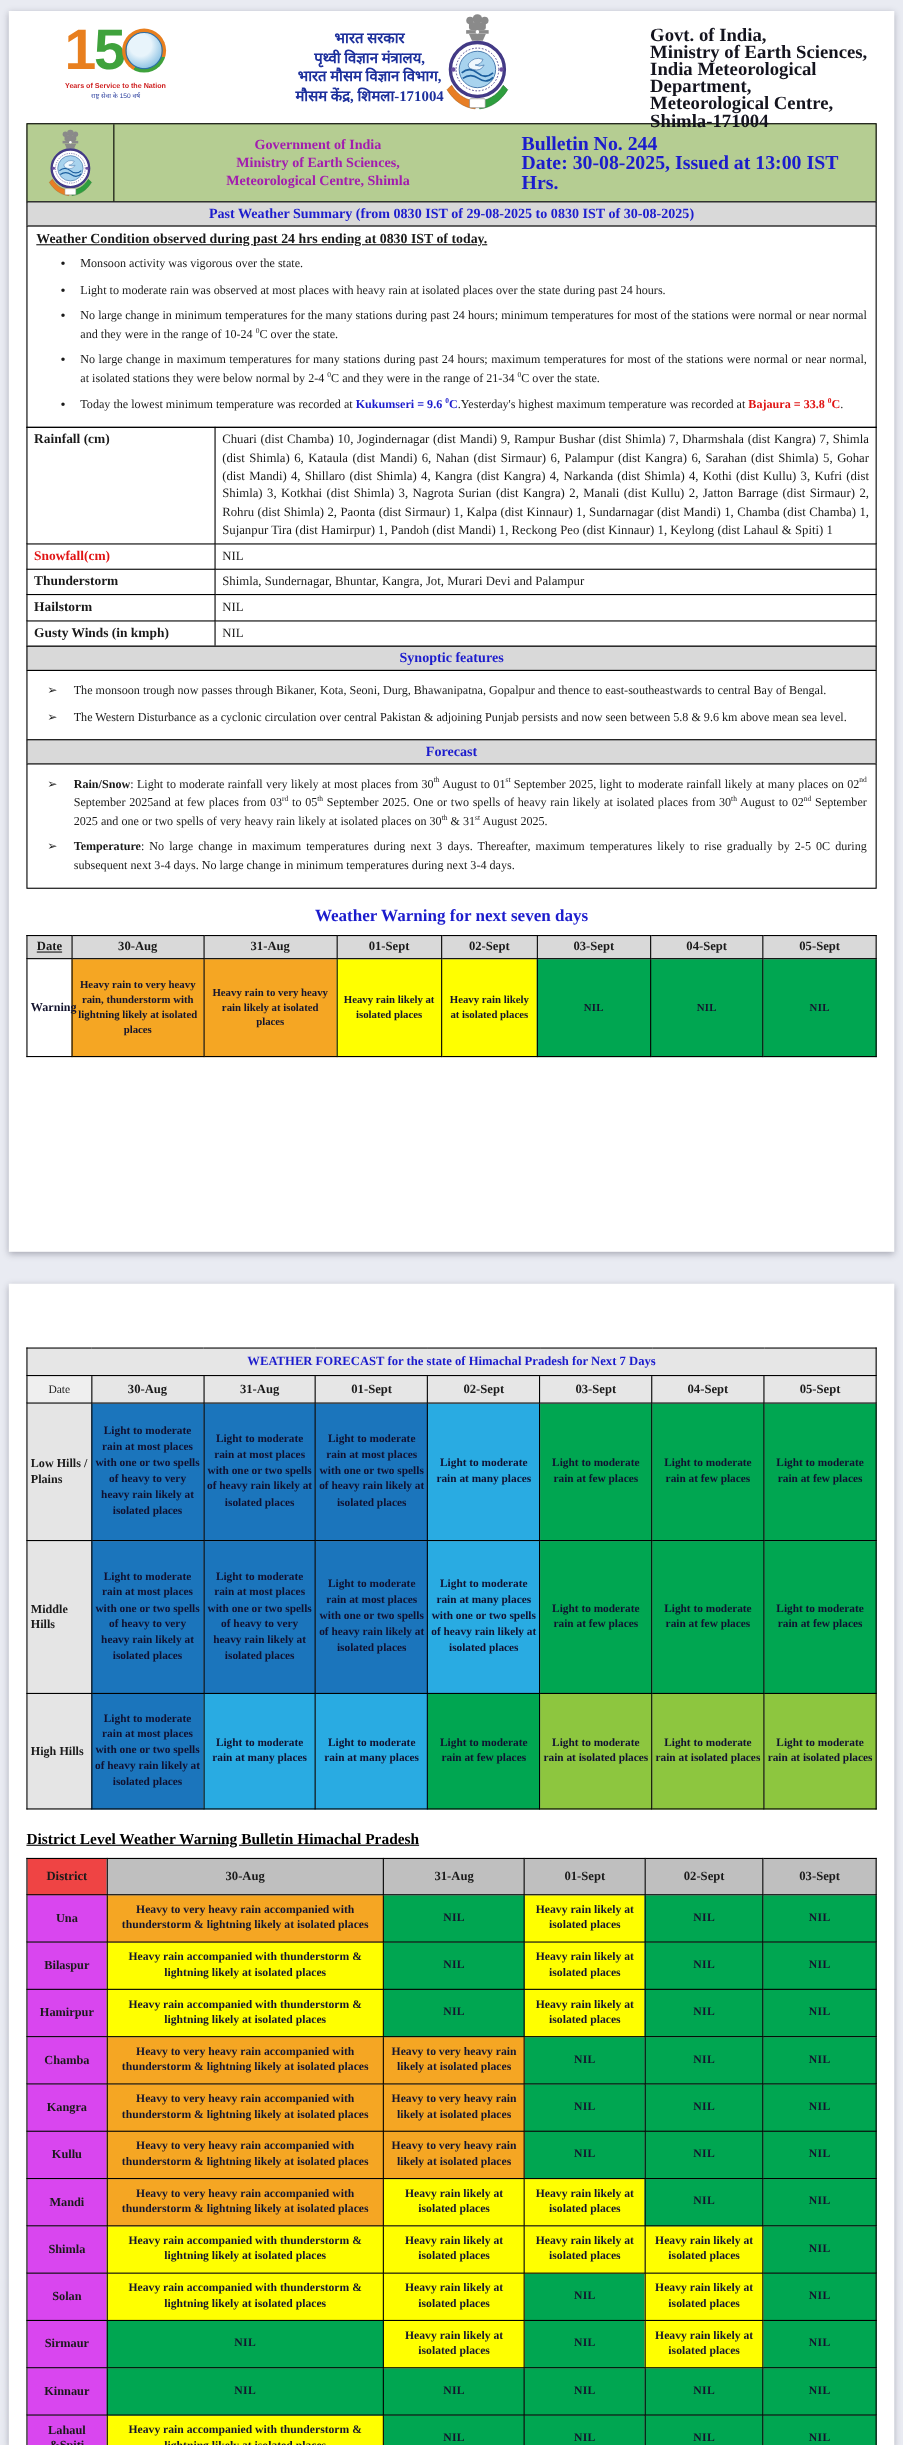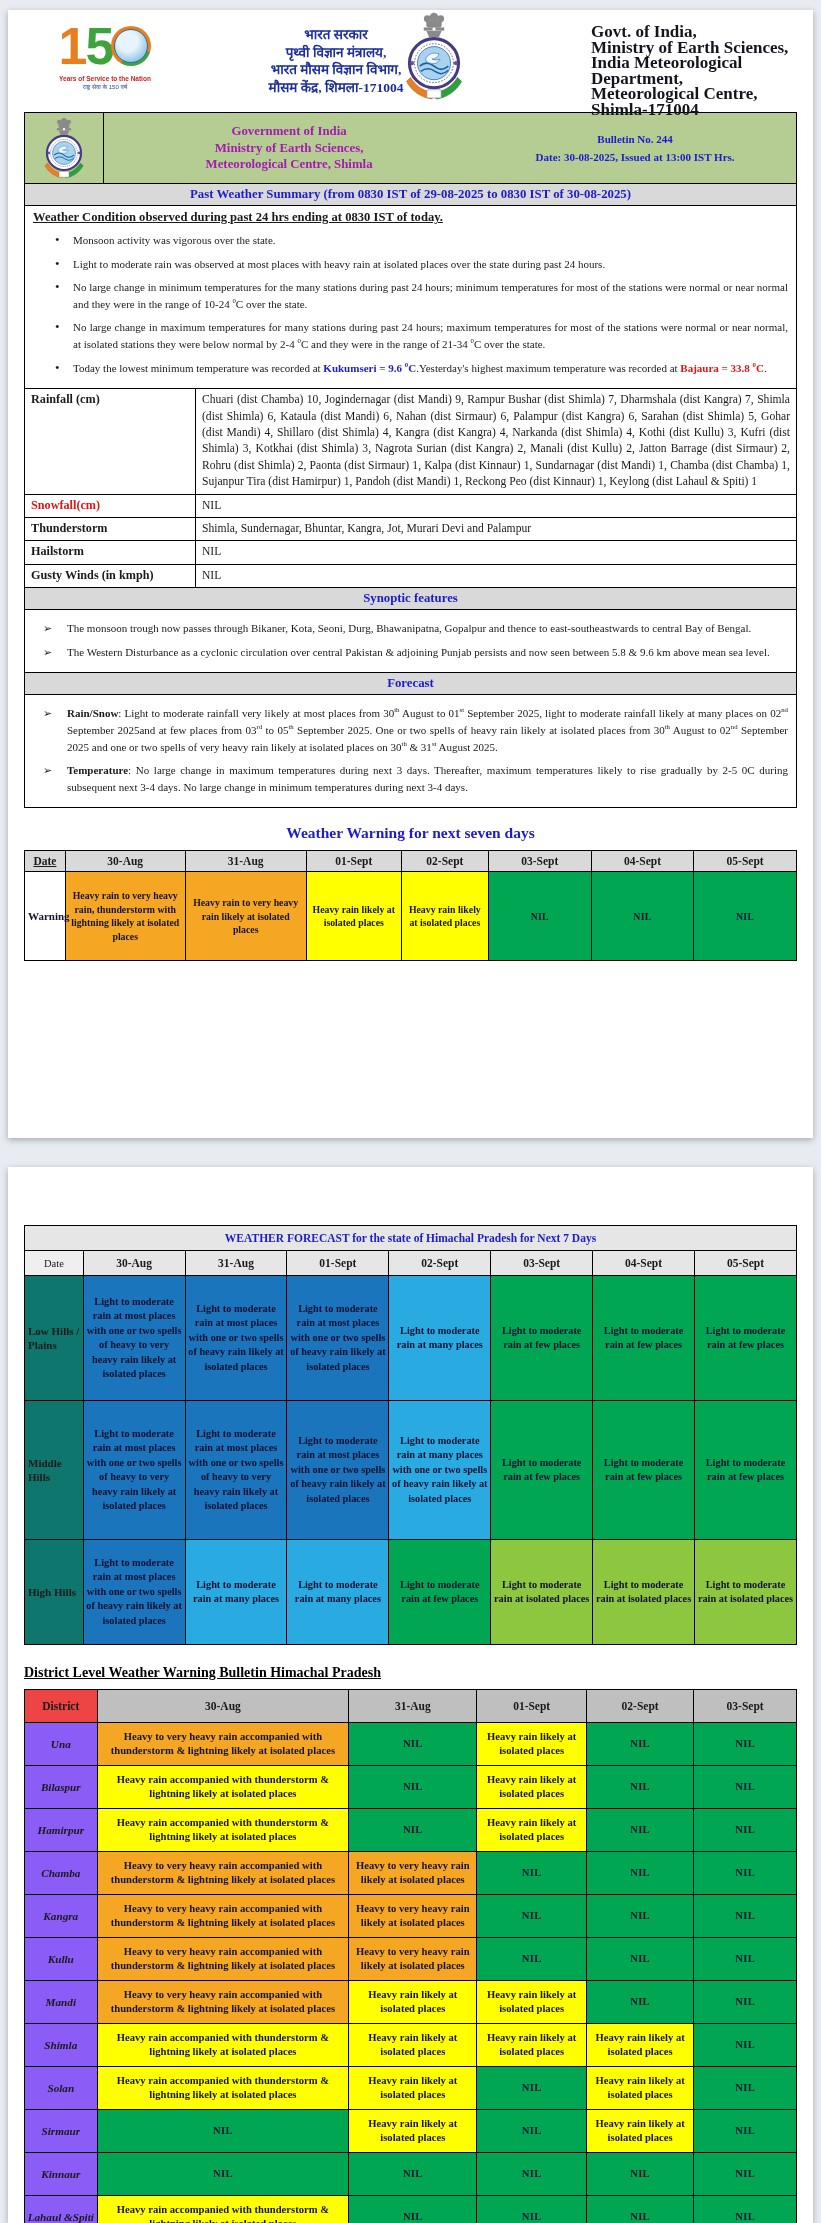--- a/index.html
+++ b/index.html
@@ -38,22 +38,22 @@
   .eng-block{position:absolute;left:563px;top:14px;width:230px;
     color:#14141e;font-weight:bold;font-family:Liberation Serif, serif;
     font-size:17px;line-height:15.5px;margin-left:20px;}
 
   
   .banner{margin:2px 16px 0;border:1.6px solid #000;background:#b5cd92;
     display:flex;align-items:stretch;height:70px;}
   .banner-logo-cell{width:78px;border-right:1.2px solid #000;display:flex;align-items:center;justify-content:center;}
   .banner-org{flex:1.15;display:flex;flex-direction:column;justify-content:center;text-align:center;
     color:#a21caf;font-weight:bold;font-size:12.8px;line-height:16.5px;}
-  .banner-right{flex:1;display:flex;flex-direction:column;justify-content:center;text-align:center;
-    color:#1c1ccd;font-weight:bold;font-size:11px;line-height:18px;}
+  .banner-right{flex:1;display:flex;flex-direction:column;justify-content:center;
+    color:#1c1ccd;font-weight:bold;font-size:18px;line-height:18px;}
 
   
   .bar{margin:-1px 16px 0;border:1.2px solid #000;background:#d9d9d9;
     text-align:center;color:#1c1ccd;font-weight:bold;font-size:12.8px;padding:3px 12px;}
   .box{margin:-1px 16px 0;border:1.2px solid #000;padding:3px 8px 5px;background:#fff;}
   .cond-head{font-weight:bold;text-decoration:underline;font-size:12.6px;margin:1px 0 2px;}
   ul.blist{margin:0;padding:0;list-style:none;}
   ul.blist li{position:relative;padding-left:40px;margin:7px 0;
     font-size:11px;line-height:16.6px;text-align:justify;}
   ul.dotlist li::before{content:"\2022";position:absolute;left:22px;top:0;font-size:13px;}
@@ -89,33 +89,33 @@
   .c-darkblue{background:#1b75bc;}
   .c-lightblue{background:#29abe2;}
   .c-lightgreen{background:#8dc63f;}
 
   
   table.ftab{margin:58px 16px 0;width:calc(100% - 32px);border-collapse:collapse;table-layout:fixed;}
   table.ftab th,table.ftab td{border:1.4px solid #000;vertical-align:middle;}
   .ftab-title{background:#cfcfcf;color:#1c1ccd;font-weight:bold;font-size:14.5px;text-align:center;padding:5px 0;}
   table.ftab thead th{background:#e6e6e6;font-weight:bold;font-size:11.5px;text-align:center;padding:6px 19px;}
   table.ftab thead th.fdate{background:#efefef;font-weight:normal;font-size:10.5px;}
-  table.ftab tbody th{background:#0f766e;font-weight:bold;font-size:11px;text-align:left;padding:2px 3px;line-height:14px;}
+  table.ftab tbody th{background:#e5e5e5;font-weight:bold;font-size:11px;text-align:left;padding:2px 3px;line-height:14px;}
   table.ftab td{font-weight:bold;font-size:10.3px;line-height:14.5px;text-align:center;padding:3px 2px;color:#101030;}
   tr.frow-low td{height:118px;}
   tr.frow-mid td{height:132px;}
   tr.frow-high td{height:98px;}
 
   
   .dtitle{margin:20px 16px 0;text-align:left;font-weight:bold;font-size:14px;text-decoration:underline;color:#000;}
   table.dtab{margin:8px 16px 0;width:calc(100% - 32px);border-collapse:collapse;table-layout:fixed;}
   table.dtab th,table.dtab td{border:1.4px solid #000;vertical-align:middle;text-align:center;}
   table.dtab thead th{background:#bfbfbf;font-weight:bold;font-size:11.5px;padding:10px 1px;}
   table.dtab thead th.dist-corner{background:#ef4444;}
-  table.dtab tbody th{background:#8b5cf6;font-weight:bold;font-size:11.2px;padding:4px 2px;line-height:13px;font-style:italic;}
+  table.dtab tbody th{background:#d946ef;font-weight:bold;font-size:11.2px;padding:4px 2px;line-height:13px;}
   table.dtab td{font-weight:bold;font-size:10.6px;line-height:13.8px;padding:4px 4px;color:#14142e;height:34px;}
 
   
   .emblem-svg{display:block;margin:0 auto;}
 </style>
 </head>
 <body>
 
 <svg width="0" height="0" style="position:absolute">
   <defs>

